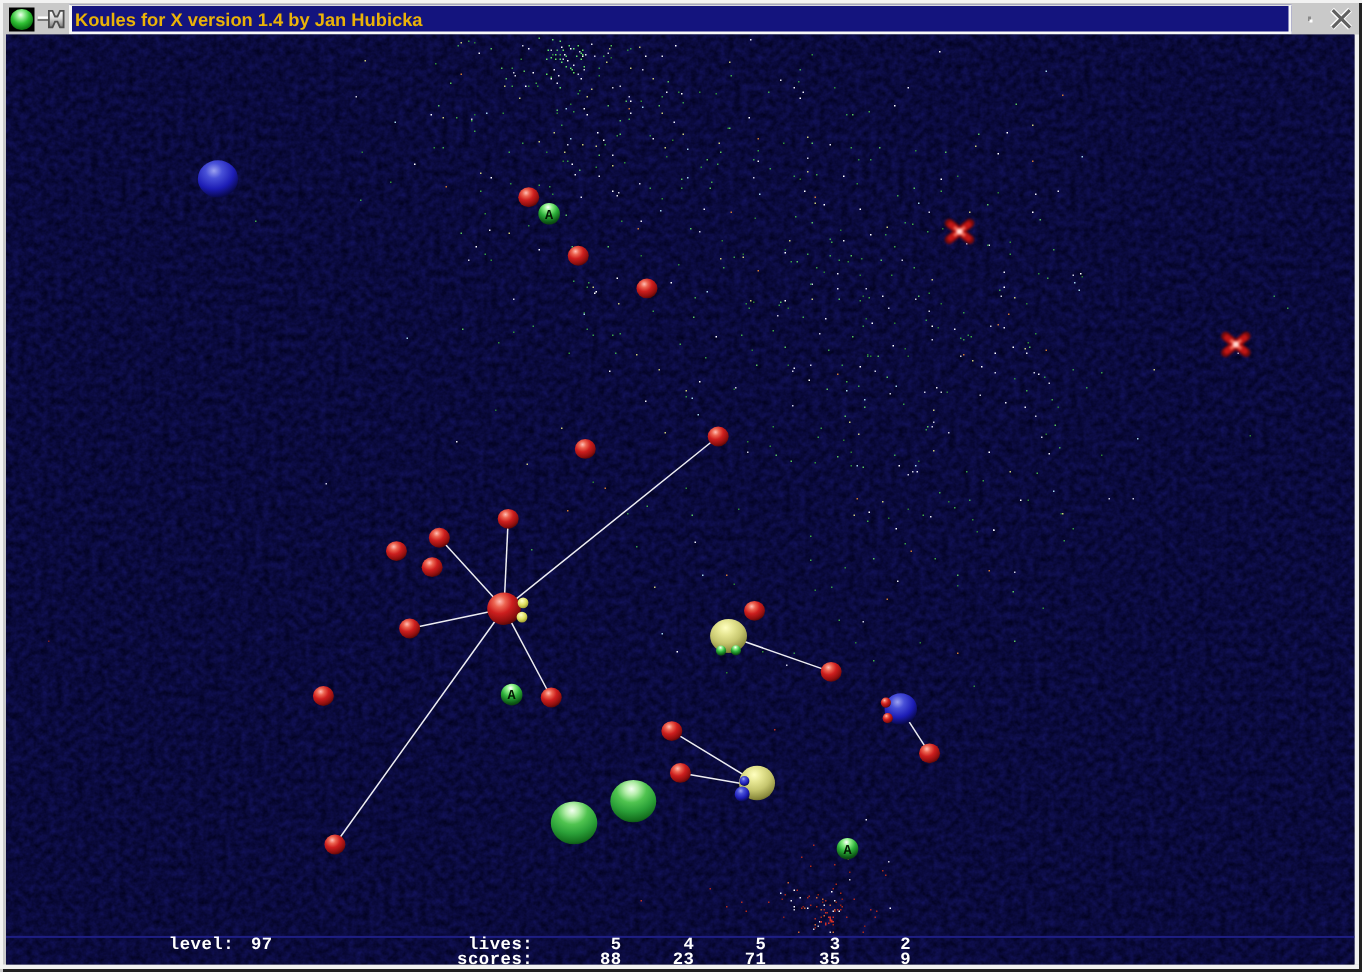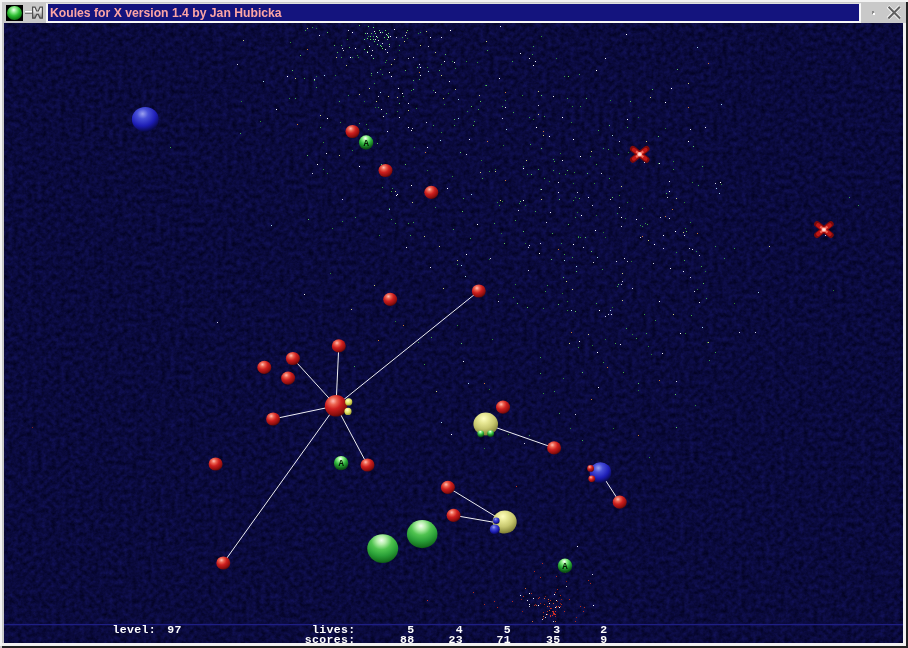--- a/index.html
+++ b/index.html
@@ -1,21 +1,21 @@
 <!DOCTYPE html>
 <html><head><meta charset="utf-8"><title>Koules</title><style>
 html,body{margin:0;padding:0}
 body{width:908px;height:648px;position:relative;background:#c9c9c9;overflow:hidden;
      font-family:"Liberation Sans",sans-serif}
 .abs{position:absolute}
 #game{left:4px;top:23px;width:899px;height:620px}
 #tl{left:45.5px;top:3px;width:815px;height:19.5px;background:#14147e;
     border-left:2px solid #f8f8f8;border-right:2px solid #f8f8f8;
     border-bottom:2px solid #f8f8f8;border-top:1px solid #dedede;box-sizing:border-box}
-#tl span{position:absolute;left:2.5px;top:1.5px;color:#fca5a5;font-weight:bold;font-size:12.2px;
+#tl span{position:absolute;left:2.5px;top:1.5px;color:#eab308;font-weight:bold;font-size:12.2px;
     white-space:nowrap}
 #ibox{left:6px;top:5px;width:16.5px;height:16px;background:#000}
 #gball{position:absolute;left:1px;top:1px;width:14.5px;height:14px;border-radius:50%;
     background:radial-gradient(circle at 45% 28%, #f0fff0 0%, #9aef9a 18%, #2fc034 45%, #0c7512 75%, #044008 100%)}
 </style></head>
 <body>
 
 <div class="abs" style="left:0;top:0;width:908px;height:2px;background:#f2f2f2"></div>
 <div class="abs" style="left:0;top:0;width:2px;height:646px;background:#f2f2f2"></div>
 <div class="abs" style="left:903px;top:23px;width:3px;height:620px;background:#f0f0f0"></div>

